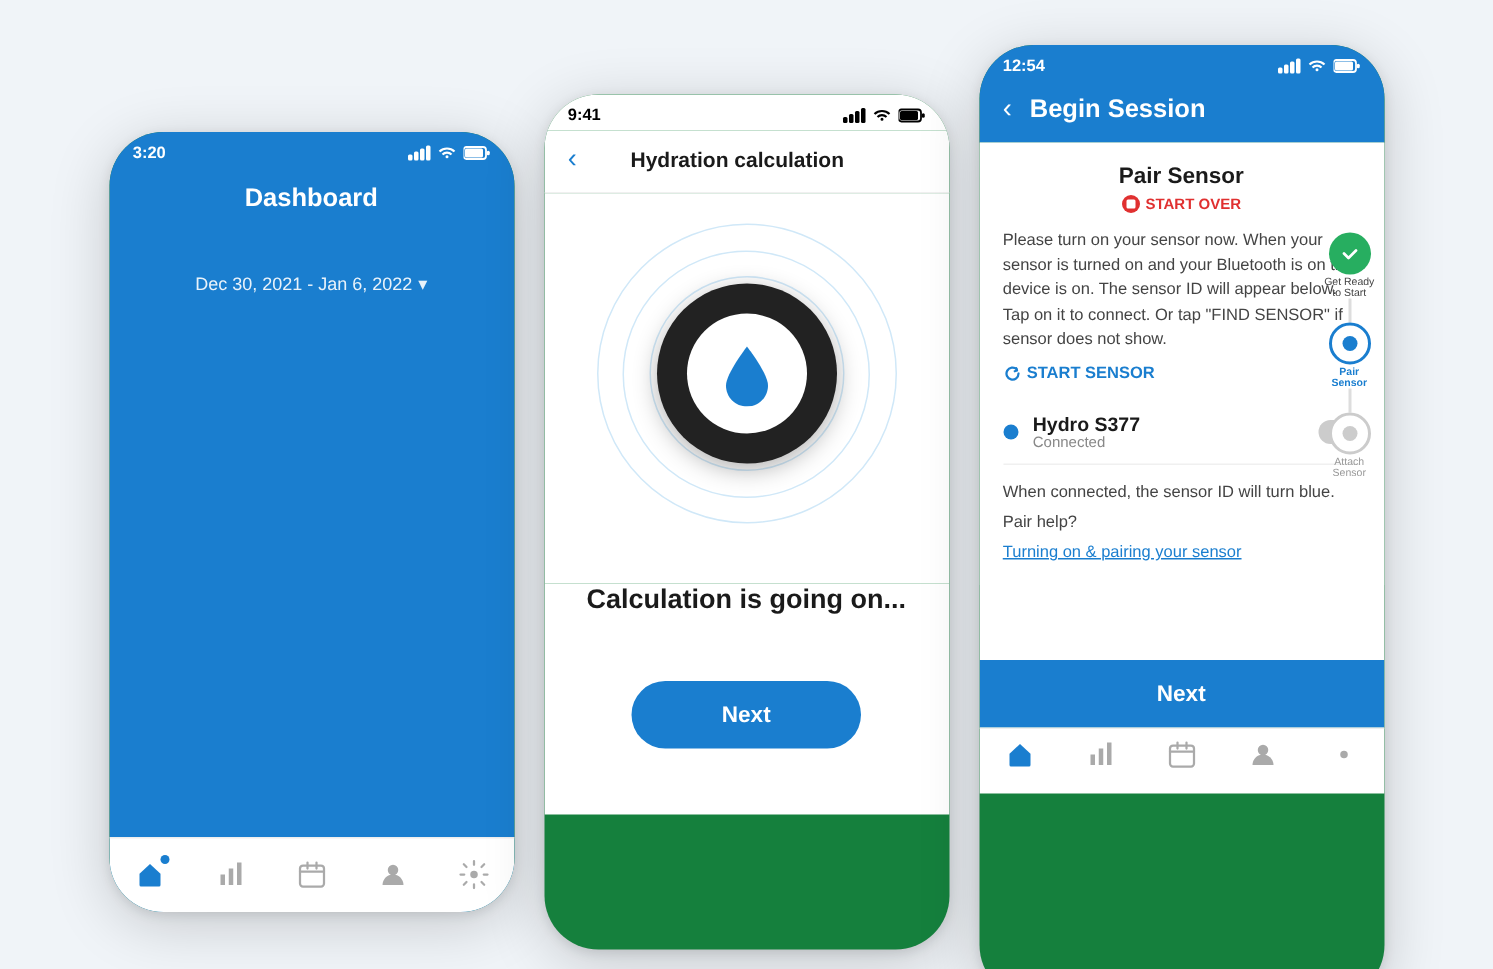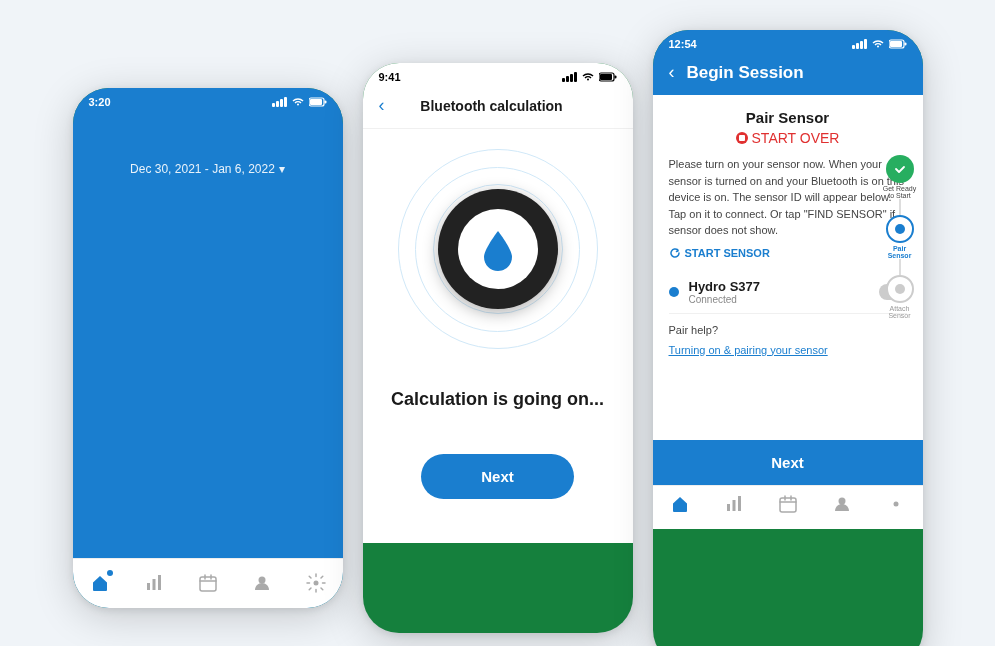--- a/index.html
+++ b/index.html
@@ -279,22 +279,22 @@
     .start-over {
       display: flex;
       align-items: center;
       justify-content: center;
       gap: 4px;
       margin-bottom: 10px;
     }
 
     .start-over-text {
       color: #e03030;
-      font-size: 14px;
-      font-weight: 400;
+      font-size: 10px;
+      font-weight: 700;
     }
 
     .instruction-text {
       font-size: 11px;
       color: #444;
       line-height: 1.5;
       margin-bottom: 8px;
     }
 
     .find-sensor-link {
@@ -454,20 +454,21 @@
         </svg>
         <svg width="18" height="10" viewBox="0 0 18 10" fill="white">
           <rect x="0" y="1" width="15" height="8" rx="2" fill="none" stroke="white" stroke-width="1.2"></rect>
           <rect x="1" y="2" width="12" height="6" rx="1" fill="white"></rect>
           <rect x="15.5" y="3.5" width="2" height="3" rx="1" fill="white"></rect>
         </svg>
       </div>
     </div>
 
     <div class="phone-1 header">
+      <h1>Dashboard</h1>
       <div class="date-range">
         <span>Dec 30, 2021 - Jan 6, 2022</span>
         <span>▾</span>
       </div>
     </div>
 
     <div class="bottom-nav">
       <div class="nav-icon badge icon-active">
         <svg width="20" height="20" viewBox="0 0 20 20" fill="#1a7ecf">
           <path d="M3 9.5L10 3l7 6.5V17a1 1 0 01-1 1H4a1 1 0 01-1-1V9.5z"></path>
@@ -518,21 +519,21 @@
         <svg width="18" height="10" viewBox="0 0 18 10" fill="#000">
           <rect x="0" y="1" width="15" height="8" rx="2" fill="none" stroke="#000" stroke-width="1.2"></rect>
           <rect x="1" y="2" width="12" height="6" rx="1" fill="#000"></rect>
           <rect x="15.5" y="3.5" width="2" height="3" rx="1" fill="#000"></rect>
         </svg>
       </div>
     </div>
 
     <div class="top-bar">
       <span class="back-arrow">‹</span>
-      <span class="title">Bluetooth calculation</span>
+      <span class="title">Hydration calculation</span>
       <span style="width:18px;"></span>
     </div>
 
     <div class="watch-animation-area">
       <div class="circles-container">
         <div class="circle-ring circle-ring-1"></div>
         <div class="circle-ring circle-ring-2"></div>
         <div class="circle-ring circle-ring-3"></div>
         <div class="watch-face">
           <div class="watch-inner">
@@ -603,20 +604,21 @@
 
         <div class="sensor-item">
           <div class="sensor-dot"></div>
           <div>
             <div class="sensor-name">Hydro S377</div>
             <div class="sensor-status">Connected</div>
           </div>
           <div class="sensor-toggle"></div>
         </div>
 
+        <p class="connected-text">When connected, the sensor ID will turn blue.</p>
 
         <p class="need-help">Pair help?</p>
         <a class="help-link" href="#">Turning on &amp; pairing your sensor</a>
       </div>
 
       <div class="steps-sidebar">
         <div class="step-circle done">
           <svg width="14" height="14" viewBox="0 0 14 14" fill="white">
             <path d="M3 7l3 3 5-5" stroke="white" stroke-width="1.8" fill="none" stroke-linecap="round" stroke-linejoin="round"></path>
           </svg>

